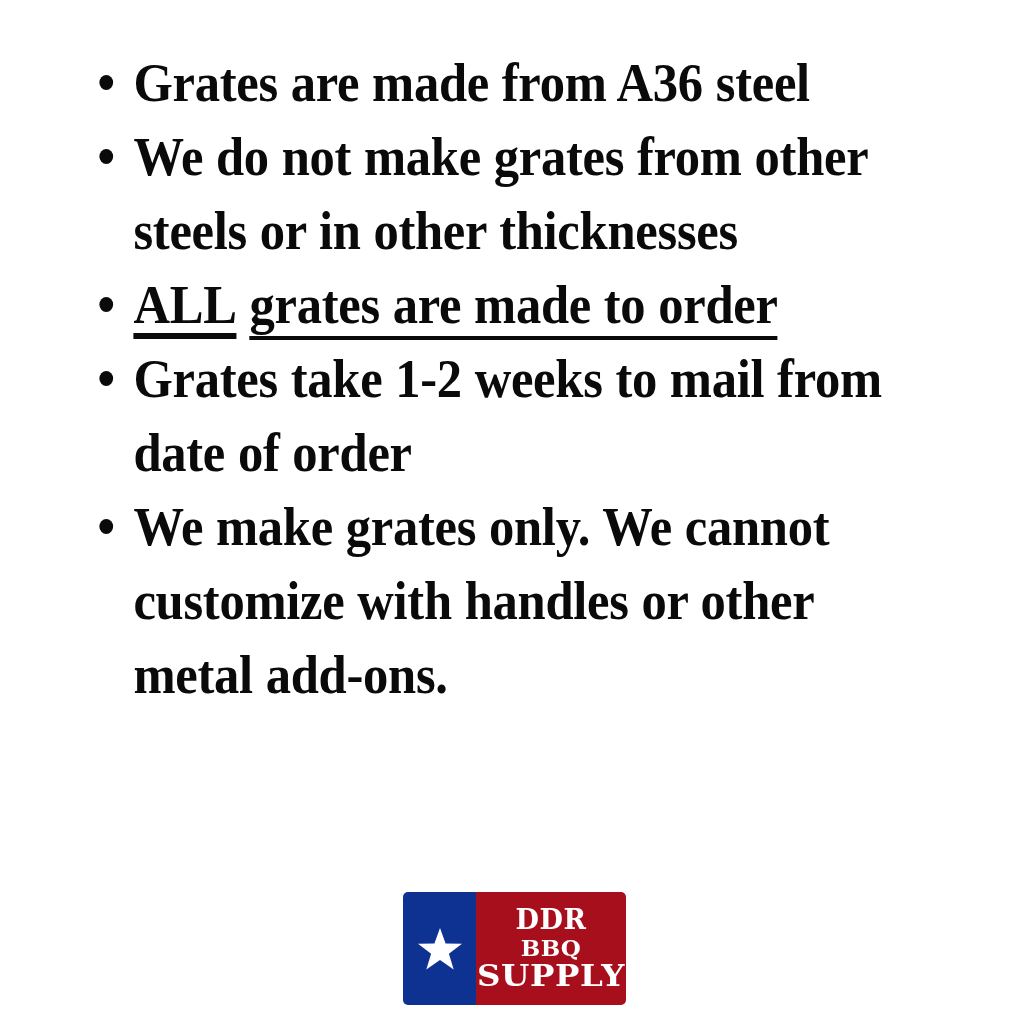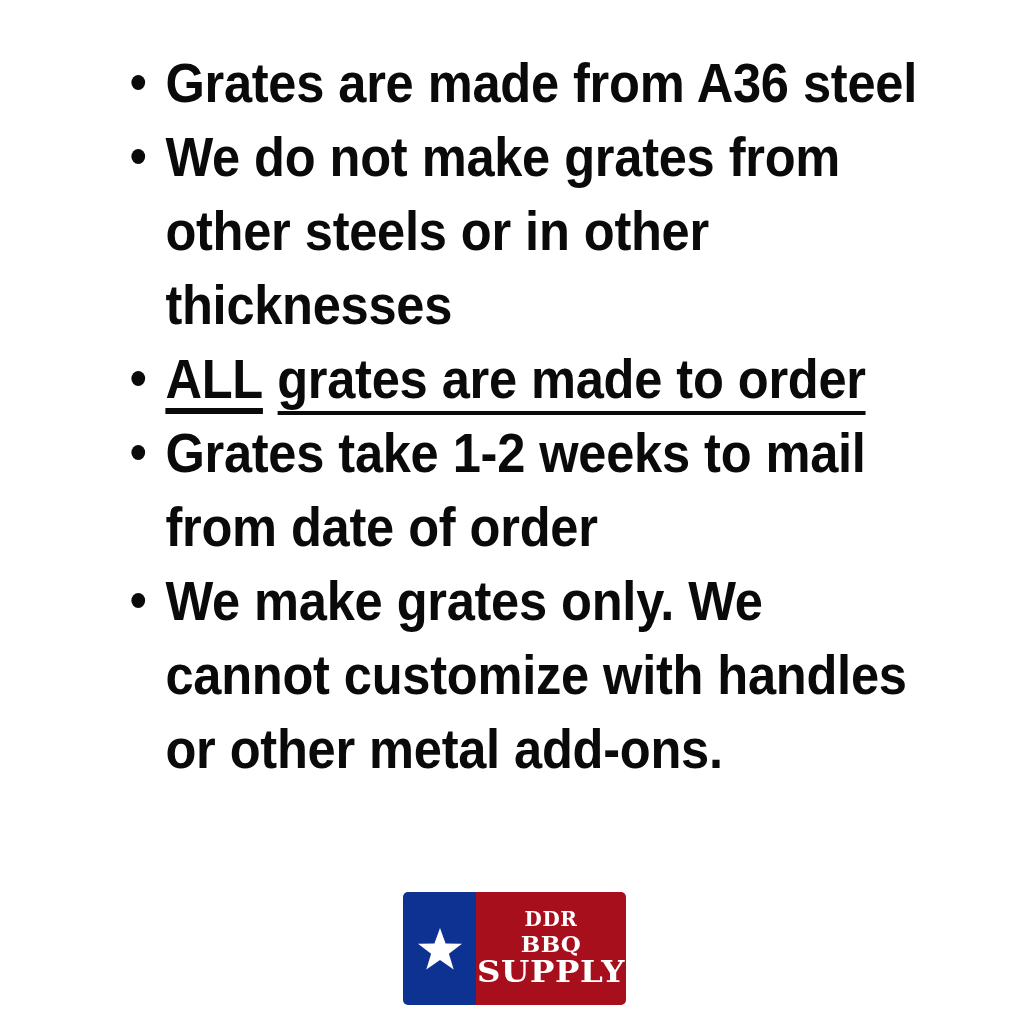--- a/index.html
+++ b/index.html
@@ -15,26 +15,27 @@
     height: 1024px;
     background: #ffffff;
     overflow: hidden;
     font-family: "Liberation Sans", "DejaVu Sans", sans-serif;
     -webkit-font-smoothing: antialiased;
   }
 
   
   .bullet-list {
     position: absolute;
-    left: 124px;
+    left: 92px;
     top: 46px;
     width: 868px;
     margin: 0;
     padding: 0;
     list-style: none;
+    font-family: Liberation Serif, serif;
   }
 
   .bullet-item {
     position: relative;
     padding-left: 45px;
     margin: 0 0 0 0;
     color: #0a0a0a;
     font-size: 55px;
     font-weight: 700;
     line-height: 74px;
@@ -116,21 +117,21 @@
   .logo-line {
     color: #ffffff;
     font-family: "DejaVu Serif", "Liberation Serif", serif;
     font-weight: 700;
     line-height: 1.0;
     letter-spacing: 0.5px;
     white-space: nowrap;
     text-align: center;
   }
 
-  .logo-line-1 { font-size: 20px; margin-bottom: 3px; }
+  .logo-line-1 { font-size: 27px; margin-bottom: 3px; }
   .logo-line-2 { font-size: 23px; margin-bottom: 3px; }
   .logo-line-3 { font-size: 29px; transform: scaleX(1.12); }
 </style>
 </head>
 <body>
 
 <div id="page">
 
   <ul class="bullet-list">
 

